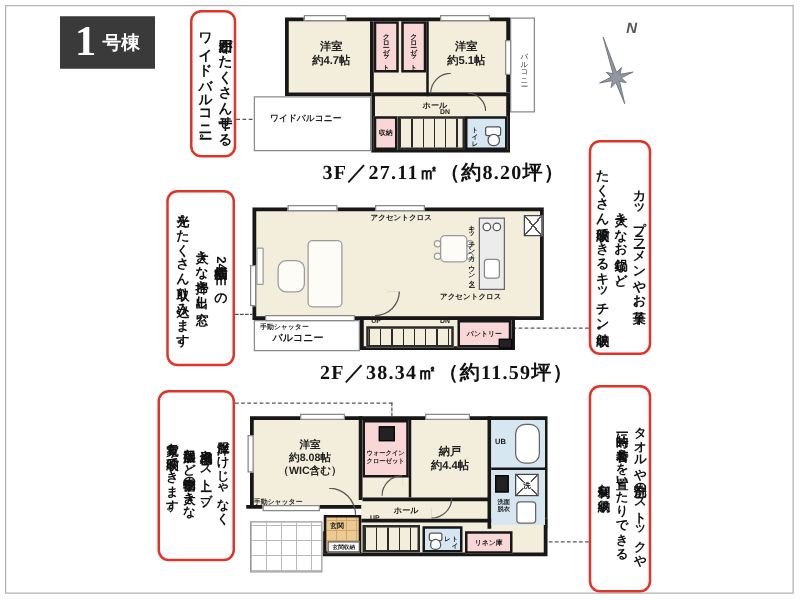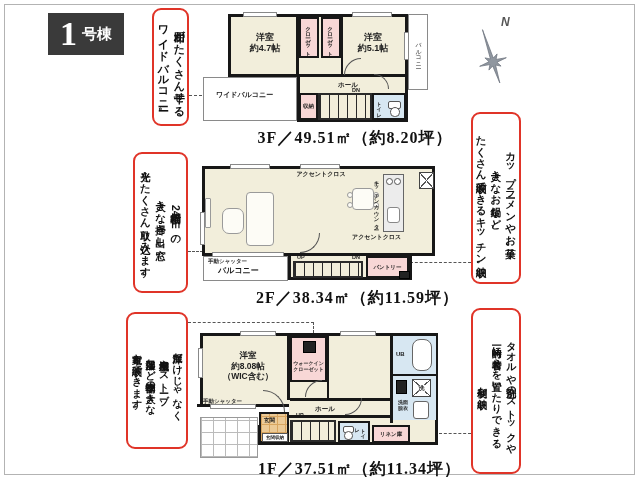--- a/index.html
+++ b/index.html
@@ -129,21 +129,21 @@
   </div>
   <div class="abs stairs" style="left:318px;top:93px;width:54px;height:27px;"></div>
   <div class="abs blue" style="left:372px;top:93px;width:34px;height:27px;border:2px solid #171717;">
     <span class="v abs" style="left:2px;top:3px;font-size:5px;font-weight:bold;">トイレ</span>
     <div class="abs" style="left:14px;top:6px;width:13px;height:8px;background:#fff;border:1px solid #555;border-radius:2px;"></div>
     <div class="abs" style="left:16px;top:12px;width:10px;height:10px;background:#fff;border:1px solid #555;border-radius:50% 50% 45% 45%;"></div>
   </div>
   <div class="abs arc" style="left:344px;top:58px;width:17px;height:17px;"></div>
   <div class="abs arc" style="left:374px;top:74px;width:15px;height:15px;transform:rotate(90deg);"></div>
 
-  <div class="abs area-label" style="left:230px;top:128px;width:250px;">3F／49.51㎡（約8.20坪）</div>
+  <div class="abs area-label" style="left:230px;top:128px;width:250px;">3F／27.11㎡（約8.20坪）</div>
 
   <div class="abs wallbox" style="left:202px;top:166px;width:233px;height:90px;"></div>
   <div class="abs wallbox" style="left:288px;top:253px;width:124px;height:27px;"></div>
   <div class="abs balc" style="left:203px;top:256px;width:85px;height:25px;"></div>
   <div class="abs" style="left:208px;top:258px;font-size:5.5px;font-weight:bold;color:#333;">手動シャッター</div>
   <div class="abs" style="left:218px;top:265px;font-size:8px;font-weight:bold;">バルコニー</div>
 
   <div class="abs win" style="left:230px;top:164px;width:40px;height:5px;"></div>
   <div class="abs win" style="left:300px;top:164px;width:40px;height:5px;"></div>
   <div class="abs win" style="left:200px;top:212px;width:5px;height:33px;"></div>
@@ -194,20 +194,22 @@
 約8.08帖
 （WIC含む）</div>
 
   <div class="abs wall" style="left:287px;top:333px;width:3px;height:67px;"></div>
   <div class="abs pink" style="left:290px;top:336px;width:37px;height:46px;">
     <div class="abs tinydark" style="left:11px;top:3px;width:13px;height:12px;"></div>
   </div>
   <div class="abs room-label" style="left:287px;top:360px;width:43px;font-size:5px;">ウォークイン
 クローゼット</div>
   <div class="abs wall" style="left:327px;top:336px;width:2px;height:62px;"></div>
+  <div class="abs room-label" style="left:332px;top:356px;width:56px;font-size:9px;">納戸
+約4.4帖</div>
   <div class="abs wall" style="left:390px;top:333px;width:3px;height:90px;"></div>
   <div class="abs wall" style="left:290px;top:398px;width:101px;height:3px;"></div>
 
   <div class="abs blue" style="left:393px;top:336px;width:43px;height:38px;">
     <span class="abs" style="left:3px;top:15px;font-size:6px;font-weight:bold;">UB</span>
     <div class="abs" style="left:19px;top:3px;width:20px;height:32px;background:#fff;border:1.5px solid #666;border-radius:8px;"></div>
   </div>
   <div class="abs blue" style="left:393px;top:374px;width:43px;height:46px;border-top:2px solid #171717;">
     <div class="abs tinydark" style="left:3px;top:4px;width:11px;height:14px;"></div>
     <div class="abs xbox" style="left:19px;top:3px;width:19px;height:18px;display:flex;align-items:center;justify-content:center;">
@@ -232,14 +234,13 @@
   <div class="abs tile" style="left:259px;top:412px;width:30px;height:31px;">
     <span class="abs" style="left:3px;top:3px;font-size:5.5px;font-weight:bold;">玄関</span>
     <div class="abs" style="left:1px;top:19px;width:26px;height:9px;background:#fff;border:1px solid #555;display:flex;align-items:center;justify-content:center;">
       <span style="font-size:4.5px;font-weight:bold;">玄関収納</span>
     </div>
   </div>
   <div class="abs arc" style="left:263px;top:390px;width:22px;height:22px;transform:rotate(90deg);"></div>
   <div class="abs arc" style="left:345px;top:398px;width:17px;height:17px;transform:rotate(180deg);"></div>
   <div class="abs arc" style="left:305px;top:380px;width:17px;height:17px;"></div>
 
-  <div class="abs area-label" style="left:237px;top:459px;width:245px;">1F／37.51㎡（約11.34坪）</div>
 </div>
 
 </body></html>

